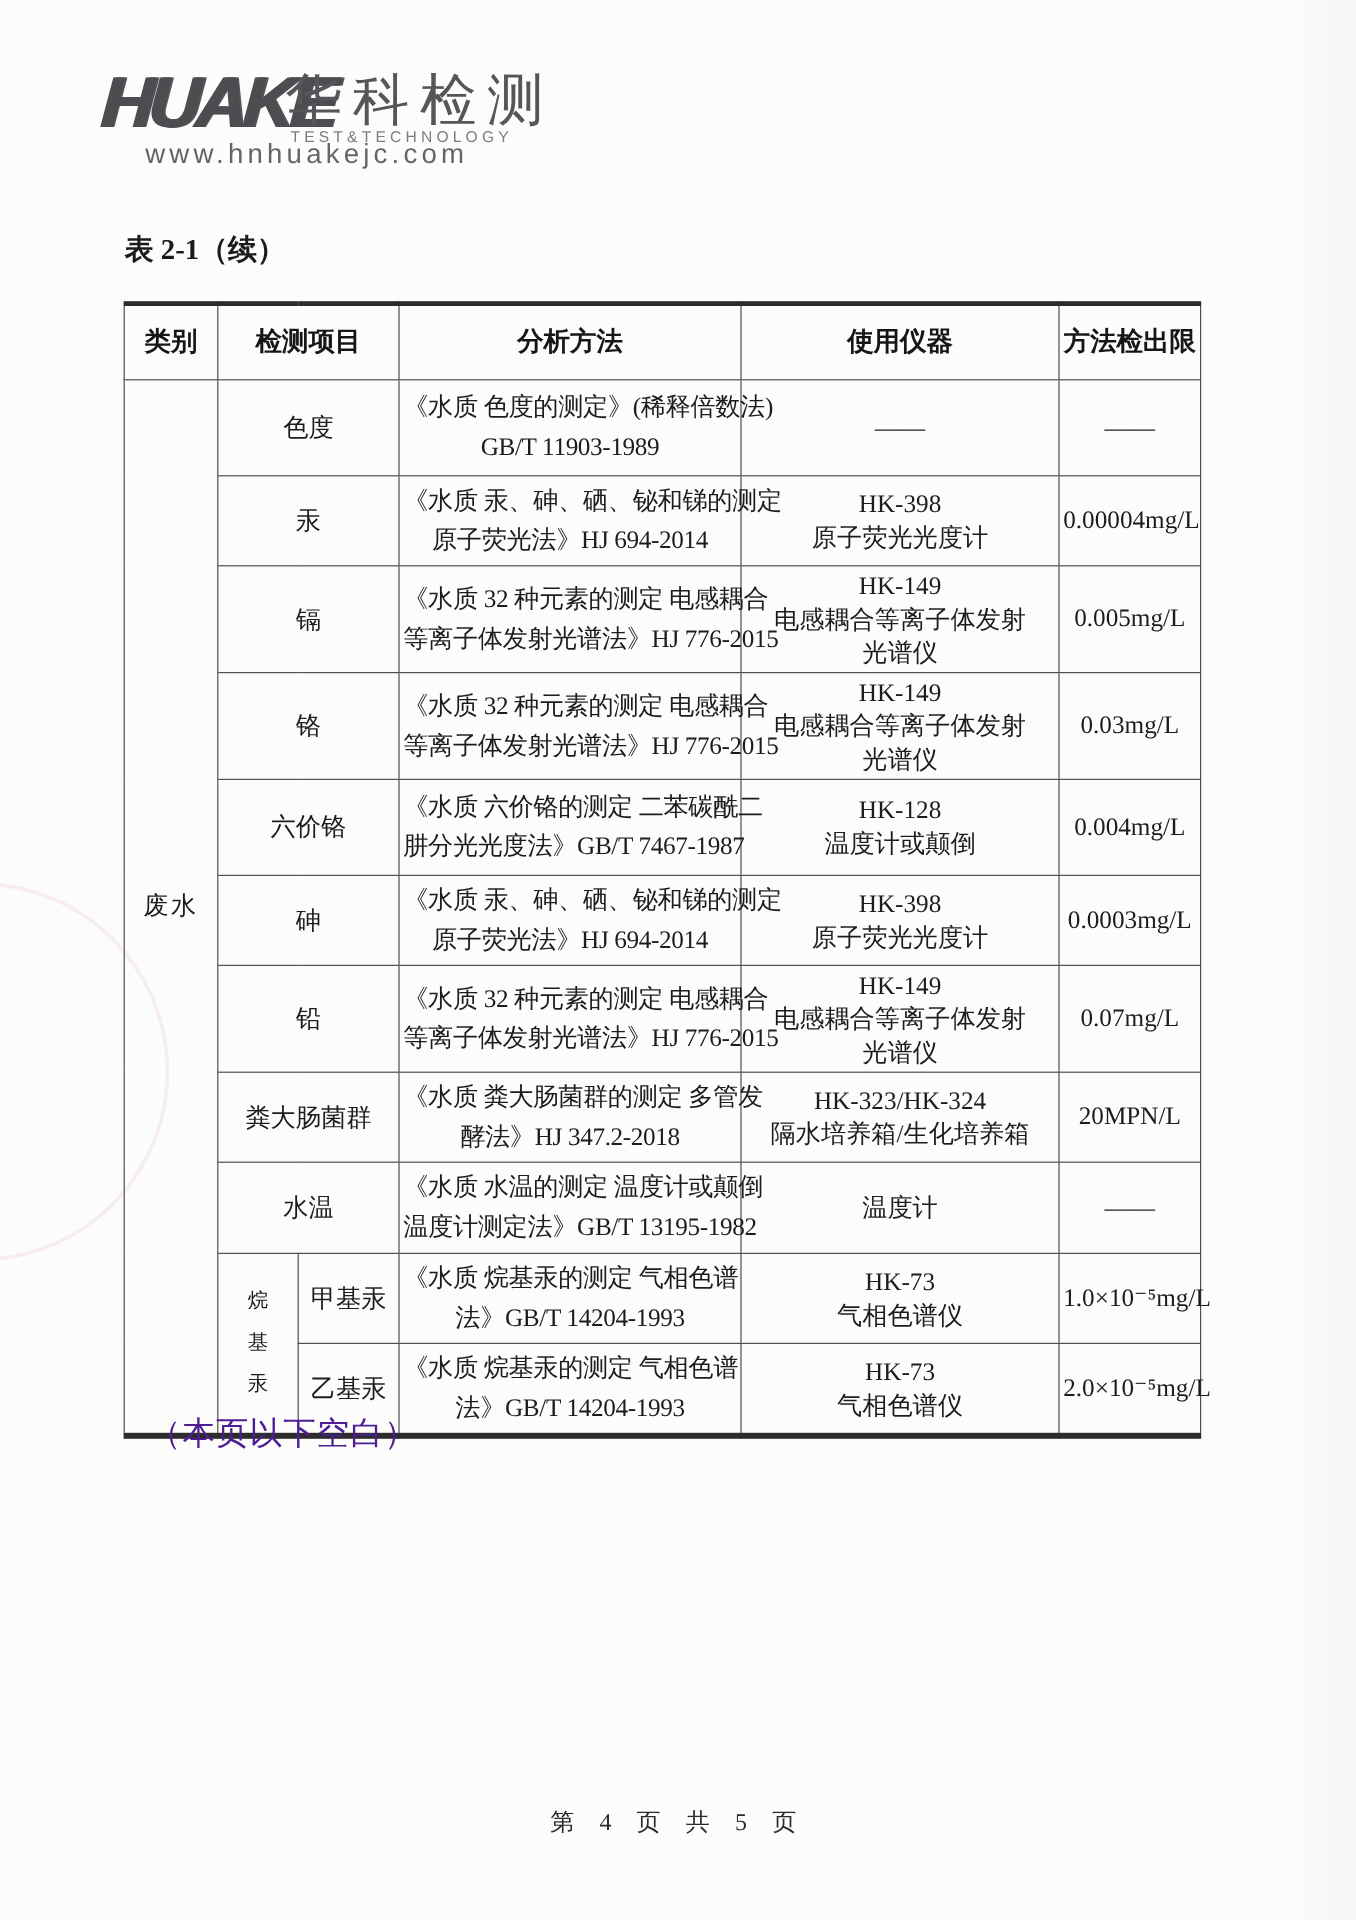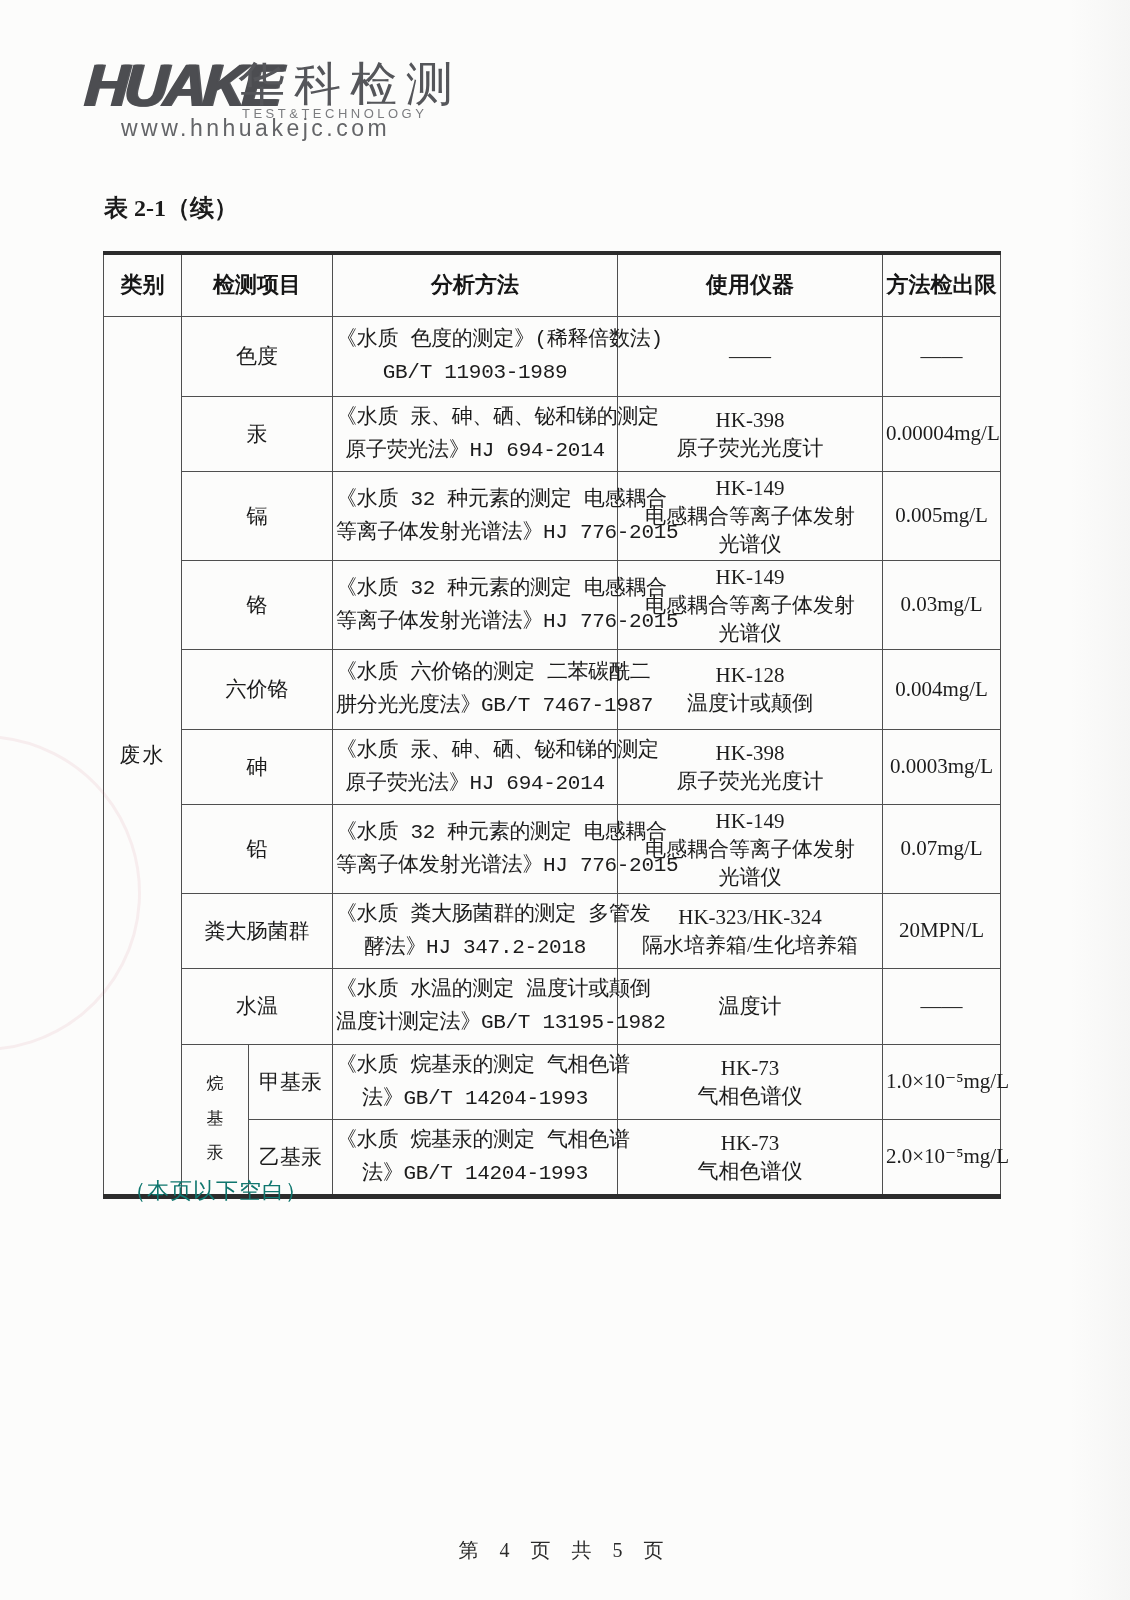--- a/index.html
+++ b/index.html
@@ -54,41 +54,41 @@
   }
   table.report{border-top:4px solid #2c2c2c;border-bottom:5px solid #2c2c2c;}
   .report th,.report td{
     border:1px solid #4f4f4f;
     text-align:center;vertical-align:middle;
     padding:2px 3px;
   }
   .report th{font-size:22px;font-weight:bold;color:#161616;}
   .report td{font-size:21px;color:#1c1c1c;}
   .method{font-size:17px;letter-spacing:-0.3px;}
-  .method div{line-height:33px;white-space:nowrap;font-family:Liberation Mono, monospace;}
+  .method div{line-height:33px;white-space:nowrap;}
   .instr{font-size:19px;}
   .instr div{line-height:28px;white-space:nowrap;}
   .limit{font-size:20px;white-space:nowrap;}
   .cat{font-size:22px;letter-spacing:2px;}
   .vtext{
     display:inline-block;width:1.15em;
     word-break:break-all;line-height:2.05;
     font-size:17px;text-align:center;
   }
   
   .h63{height:63px}.h75{height:75px}.h76{height:76px}.h77{height:77px}
   .h80{height:80px}.h84{height:84px}.h85{height:85px}
   
   .blank-note{
     position:absolute;left:124px;top:1176px;
-    font-size:22px;color:#0f766e;letter-spacing:1px;
+    font-size:27px;color:#4c1d95;letter-spacing:1px;
   }
   .page-footer{
     position:absolute;left:0;top:1505px;width:1130px;
-    text-align:center;font-size:20px;letter-spacing:8px;color:#2a2a2a;margin-top:32px;
+    text-align:center;font-size:20px;letter-spacing:8px;color:#2a2a2a;
   }
   
   .stamp-ghost{
     position:absolute;left:-175px;top:735px;
     width:310px;height:310px;border-radius:50%;
     border:3px solid rgba(208,110,130,0.10);
     transform:rotate(-18deg);
   }
   .stamp-ghost:before{
     content:"";position:absolute;left:38px;top:60px;width:60px;height:40px;

